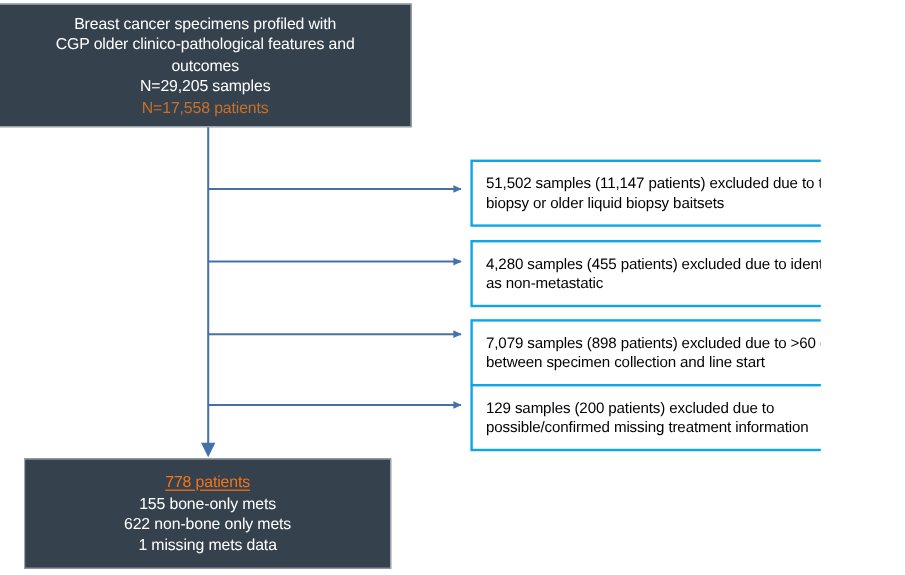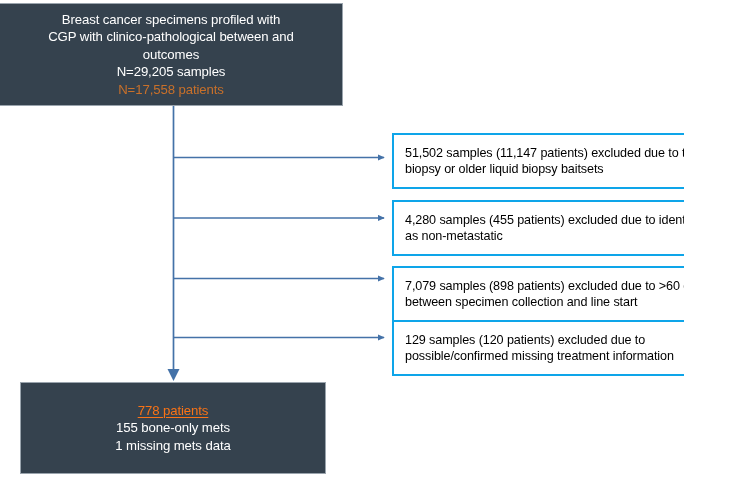--- a/index.html
+++ b/index.html
@@ -121,38 +121,39 @@
     <g>
       <line x1="173.5" y1="278.5" x2="384" y2="278.5" stroke="#4472A8" stroke-width="1.7" marker-end="url(#ah)"></line>
     </g>
     <g>
       <line x1="173.5" y1="337.5" x2="384" y2="337.5" stroke="#4472A8" stroke-width="1.7" marker-end="url(#ah)"></line>
     </g>
   </svg>
 
   <div id="top-box" class="dark-box">
     <div class="dbox-line">Breast cancer specimens profiled with</div>
-    <div class="dbox-line">CGP with clinico-pathological between and</div>
+    <div class="dbox-line">CGP older clinico-pathological features and</div>
     <div class="dbox-line">outcomes</div>
     <div class="dbox-line">N=29,205 samples</div>
     <div class="dbox-line accent">N=17,558 patients</div>
   </div>
 
   <div id="excl-box-0" class="excl-box">
     <div class="excl-text">51,502 samples (11,147 patients) excluded due to tumor biopsy or older liquid biopsy baitsets</div>
   </div>
   <div id="excl-box-1" class="excl-box">
     <div class="excl-text">4,280 samples (455 patients) excluded due to identification as non-metastatic</div>
   </div>
   <div id="excl-box-2" class="excl-box">
     <div class="excl-text">7,079 samples (898 patients) excluded due to &gt;60 days between specimen collection and line start</div>
   </div>
   <div id="excl-box-3" class="excl-box">
-    <div class="excl-text">129 samples (120 patients) excluded due to possible/confirmed missing treatment information</div>
+    <div class="excl-text">129 samples (200 patients) excluded due to possible/confirmed missing treatment information</div>
   </div>
 
   <div id="bottom-box" class="dark-box">
     <div class="dbox-line accent-underline">778 patients</div>
     <div class="dbox-line">155 bone-only mets</div>
+    <div class="dbox-line">622 non-bone only mets</div>
     <div class="dbox-line">1 missing mets data</div>
   </div>
 
 </div>
 
 </body></html>

